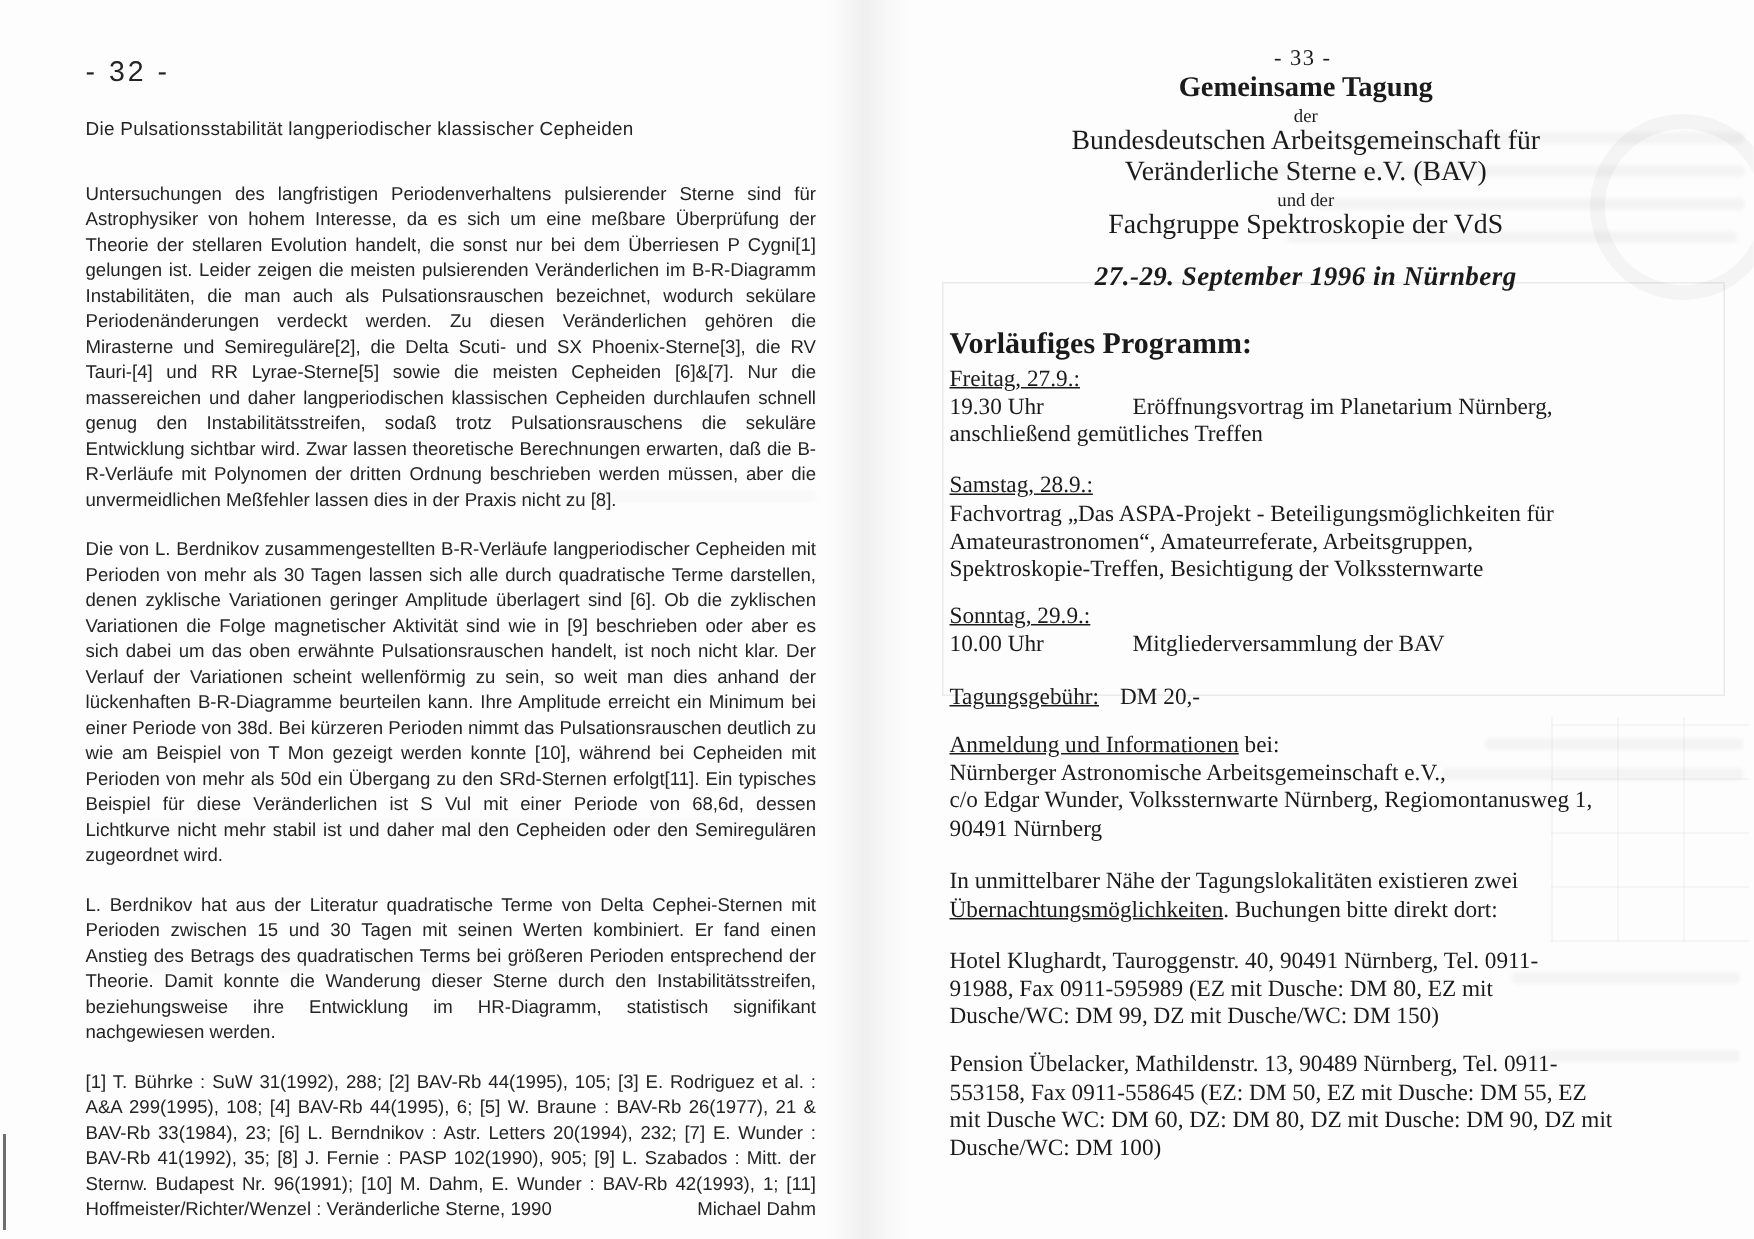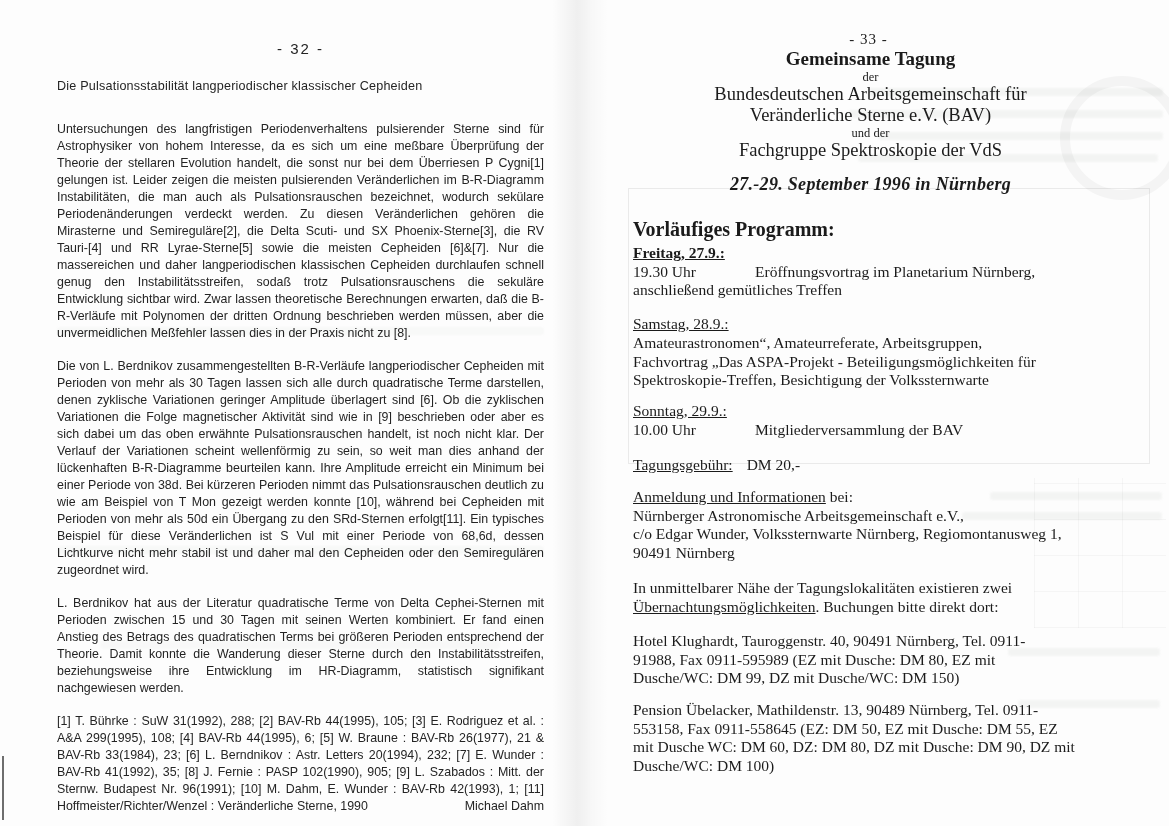--- a/index.html
+++ b/index.html
@@ -26,21 +26,21 @@
       repeating-linear-gradient(0deg, rgba(100,100,100,0.05) 0 1px, transparent 1px 36px),
       repeating-linear-gradient(90deg, rgba(100,100,100,0.05) 0 1px, transparent 1px 44px);
   }
   .bleed-stripe { position:absolute; height:8px; background:rgba(120,125,120,0.07); filter:blur(1px); border-radius:3px; }
 
   
   .page-left {
     position:absolute; left:57px; top:40px; width:487px;
     font-size:12.4px; line-height:17px; color:#242424;
   }
-  .page-left .pgnum { text-align:center; font-size:15px; letter-spacing:2px; }
+  .page-left .pgnum { font-size:19px; letter-spacing:2px; }
   .page-left .doc-title { text-align:left; margin-top:21px; font-size:12.6px; letter-spacing:0.2px; }
   .page-left .bodytext { margin-top:26px; }
   .page-left p { margin:0 0 16px 0; text-align:justify; }
   .page-left .refs { text-align:justify; margin:0; }
   .page-left .signature { text-align:right; margin-top:-17px; }
 
   
   .page-right {
     position:absolute; left:633px; top:30px; width:515px; height:790px;
     font-family:"Liberation Serif", serif;
@@ -49,21 +49,21 @@
   .page-right .blk { position:absolute; left:0; }
   .pr-num { top:0; right:44px; left:0; text-align:center; font-size:15px; letter-spacing:1px; }
   .pr-header { top:18px; right:40px; left:-10px; text-align:center; }
   .h-title { font-size:19px; font-weight:bold; line-height:22px; }
   .h-small { font-size:12.5px; line-height:14px; }
   .h-org   { font-size:18.5px; line-height:21px; }
   .h-date  { font-size:18px; font-weight:bold; font-style:italic; margin-top:14px; letter-spacing:0.3px; }
   .prog-heading { top:190px; font-weight:bold; font-size:20px; }
   .u { text-decoration:underline; }
   .day-label { text-decoration:underline; }
-  .friday-label   { top:214px;font-weight:bold; }
+  .friday-label   { top:214px; }
   .friday-row     { top:233px; }
   .friday-cont    { top:251px; left:122px; }
   .time { display:inline-block; width:122px; }
   .saturday-label { top:285px; }
   .saturday-lines { top:304px; }
   .sunday-label   { top:372px; }
   .sunday-row     { top:391px; }
   .fee-row        { top:426px; }
   .fee-value { margin-left:14px; }
   .registration   { top:458px; }
@@ -119,22 +119,22 @@
   <div class="blk prog-heading">Vorläufiges Programm:</div>
 
   <div class="blk friday-label day-label">Freitag, 27.9.:</div>
   <div class="blk friday-row">
     <span class="time">19.30 Uhr</span><span>Eröffnungsvortrag im Planetarium Nürnberg,</span>
   </div>
   <div class="blk friday-cont">anschließend gemütliches Treffen</div>
 
   <div class="blk saturday-label day-label">Samstag, 28.9.:</div>
   <div class="blk saturday-lines">
+    <div>Fachvortrag „Das ASPA-Projekt - Beteiligungsmöglichkeiten für</div>
     <div>Amateurastronomen“, Amateurreferate, Arbeitsgruppen,</div>
-    <div>Fachvortrag „Das ASPA-Projekt - Beteiligungsmöglichkeiten für</div>
     <div>Spektroskopie-Treffen, Besichtigung der Volkssternwarte</div>
   </div>
 
   <div class="blk sunday-label day-label">Sonntag, 29.9.:</div>
   <div class="blk sunday-row">
     <span class="time">10.00 Uhr</span><span>Mitgliederversammlung der BAV</span>
   </div>
 
   <div class="blk fee-row">
     <span class="u">Tagungsgebühr:</span><span class="fee-value">DM 20,-</span>

